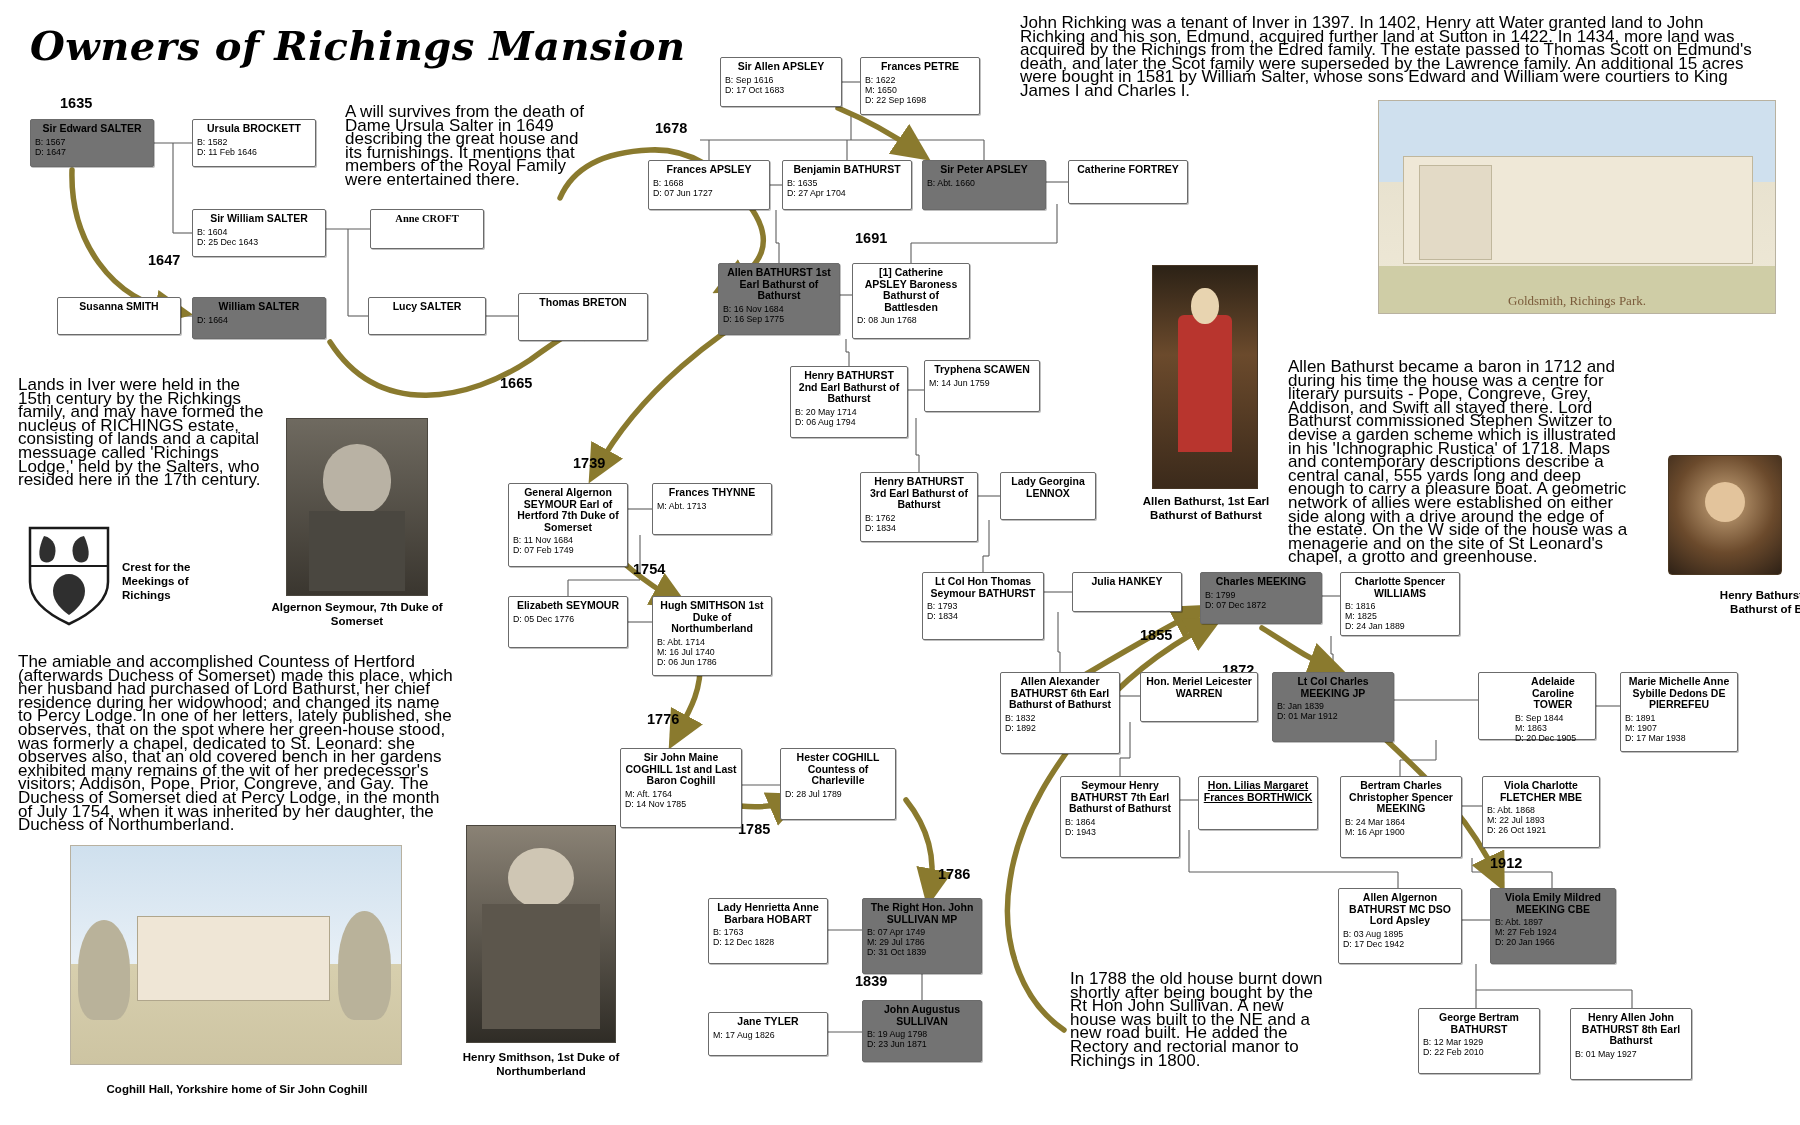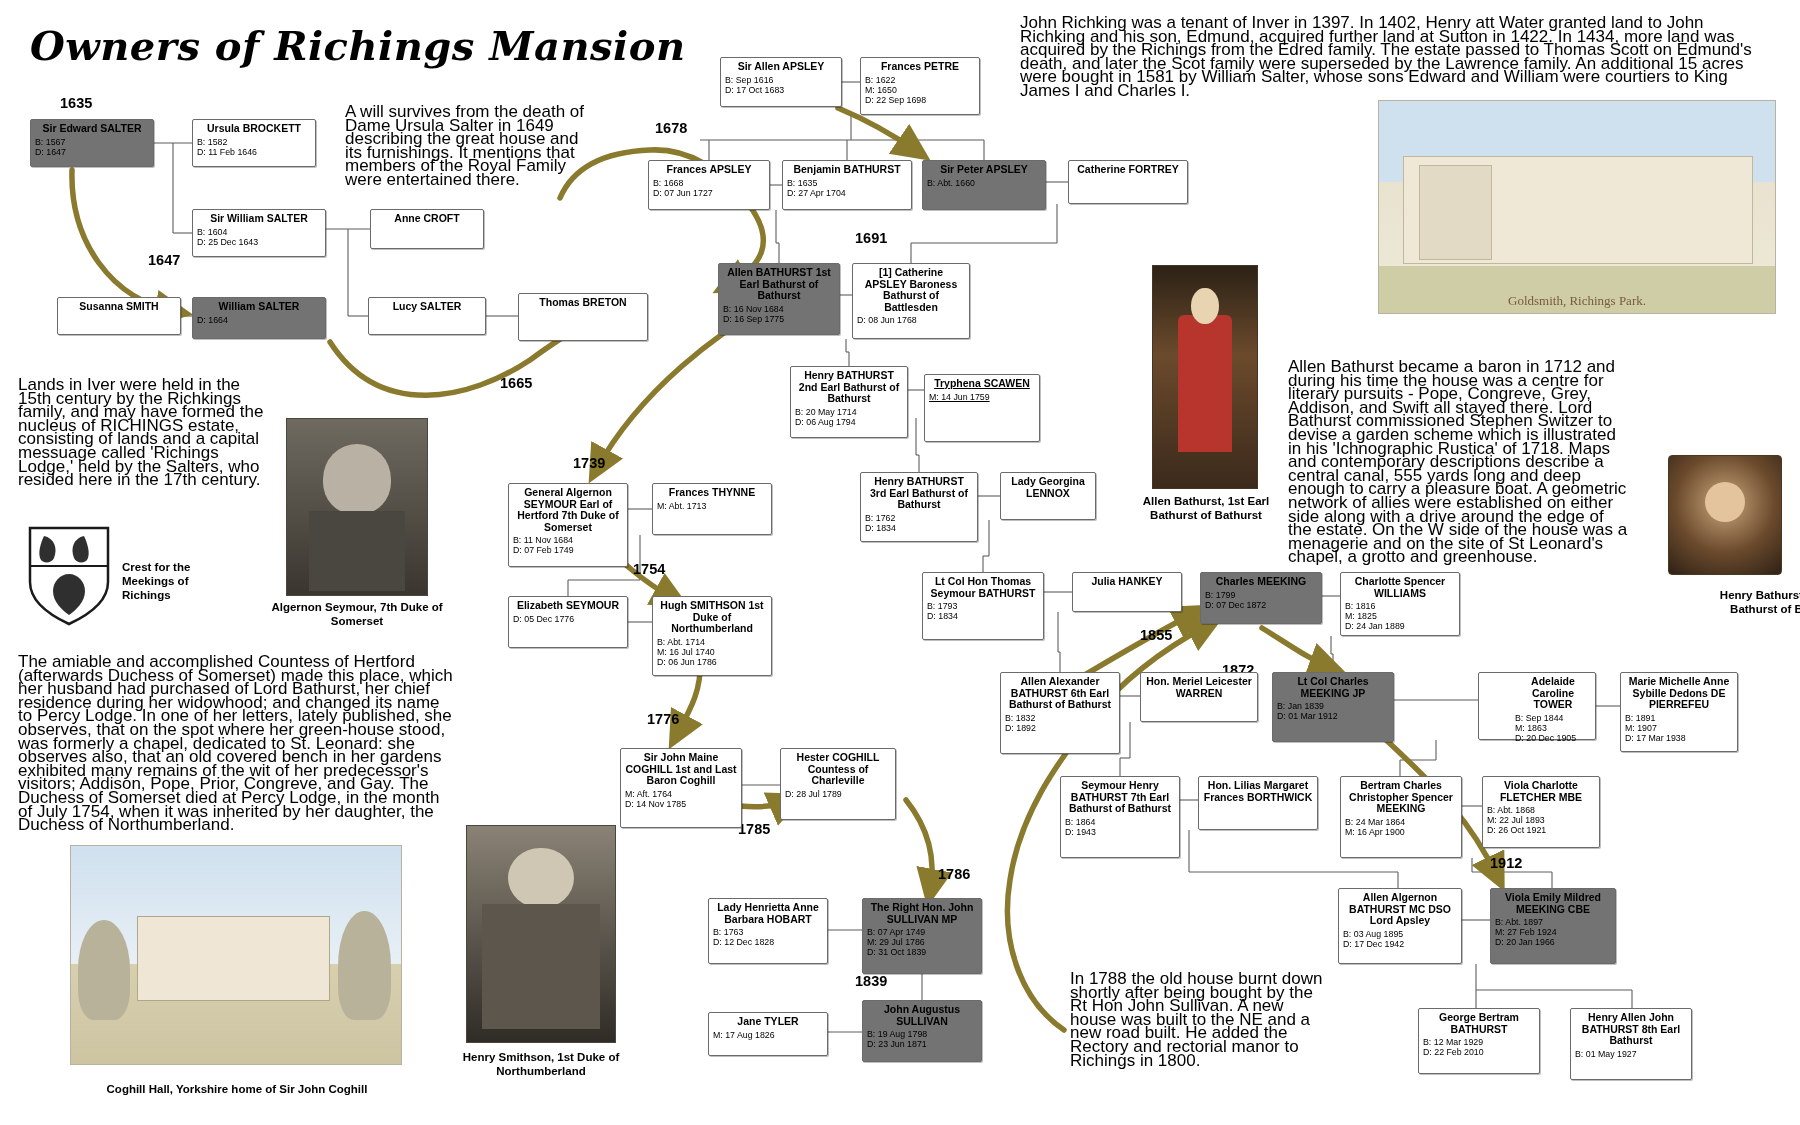--- a/index.html
+++ b/index.html
@@ -293,21 +293,21 @@
       <div class="pbox" style="left: 192px; top: 119px; width: 124px; height: 48px;">
         <div class="nm">Ursula BROCKETT</div>
         <div class="dt">B: 1582</div>
         <div class="dt">D: 11 Feb 1646</div>
       </div>
       <div class="pbox" style="left: 192px; top: 209px; width: 134px; height: 48px;">
         <div class="nm">Sir William SALTER</div>
         <div class="dt">B: 1604</div>
         <div class="dt">D: 25 Dec 1643</div>
       </div>
-      <div class="pbox" style="left: 370px; top: 209px; width: 114px; height: 40px;">
+      <div class="pbox" style="left: 370px; top: 209px; width: 114px; height: 40px; font-family: Liberation Serif, serif;">
         <div class="nm">Anne CROFT</div>
       </div>
       <div class="pbox" style="left: 57px; top: 297px; width: 124px; height: 38px;">
         <div class="nm">Susanna SMITH</div>
       </div>
       <div class="pbox shaded" style="left: 192px; top: 297px; width: 134px; height: 42px;">
         <div class="nm">William SALTER</div>
         <div class="dt">D: 1664</div>
       </div>
       <div class="pbox" style="left: 368px; top: 297px; width: 118px; height: 38px;">
@@ -351,21 +351,21 @@
       </div>
       <div class="pbox" style="left: 852px; top: 263px; width: 118px; height: 76px;">
         <div class="nm">[1] Catherine APSLEY Baroness Bathurst of Battlesden</div>
         <div class="dt">D: 08 Jun 1768</div>
       </div>
       <div class="pbox" style="left: 790px; top: 366px; width: 118px; height: 72px;">
         <div class="nm">Henry BATHURST 2nd Earl Bathurst of Bathurst</div>
         <div class="dt">B: 20 May 1714</div>
         <div class="dt">D: 06 Aug 1794</div>
       </div>
-      <div class="pbox" style="left: 924px; top: 374px; width: 116px; height: 68px; text-decoration: underline;">
+      <div class="pbox" style="left: 924px; top: 360px; width: 116px; height: 52px;">
         <div class="nm">Tryphena SCAWEN</div>
         <div class="dt">M: 14 Jun 1759</div>
       </div>
       <div class="pbox" style="left: 860px; top: 472px; width: 118px; height: 70px;">
         <div class="nm">Henry BATHURST 3rd Earl Bathurst of Bathurst</div>
         <div class="dt">B: 1762</div>
         <div class="dt">D: 1834</div>
       </div>
       <div class="pbox" style="left: 1000px; top: 472px; width: 96px; height: 48px;">
         <div class="nm">Lady Georgina LENNOX</div>
@@ -431,21 +431,21 @@
         <div class="nm">Marie Michelle Anne Sybille Dedons DE PIERREFEU</div>
         <div class="dt">B: 1891</div>
         <div class="dt">M: 1907</div>
         <div class="dt">D: 17 Mar 1938</div>
       </div>
       <div class="pbox" style="left: 1060px; top: 776px; width: 120px; height: 82px;">
         <div class="nm">Seymour Henry BATHURST 7th Earl Bathurst of Bathurst</div>
         <div class="dt">B: 1864</div>
         <div class="dt">D: 1943</div>
       </div>
-      <div class="pbox" style="left: 1198px; top: 776px; width: 120px; height: 54px;">
+      <div class="pbox" style="left: 1198px; top: 776px; width: 120px; height: 54px; text-decoration: underline;">
         <div class="nm">Hon. Lilias Margaret Frances BORTHWICK</div>
       </div>
       <div class="pbox" style="left: 1340px; top: 776px; width: 122px; height: 82px;">
         <div class="nm">Bertram Charles Christopher Spencer MEEKING</div>
         <div class="dt">B: 24 Mar 1864</div>
         <div class="dt">M: 16 Apr 1900</div>
       </div>
       <div class="pbox" style="left: 1482px; top: 776px; width: 118px; height: 72px;">
         <div class="nm">Viola Charlotte FLETCHER MBE</div>
         <div class="dt">B: Abt. 1868</div>

